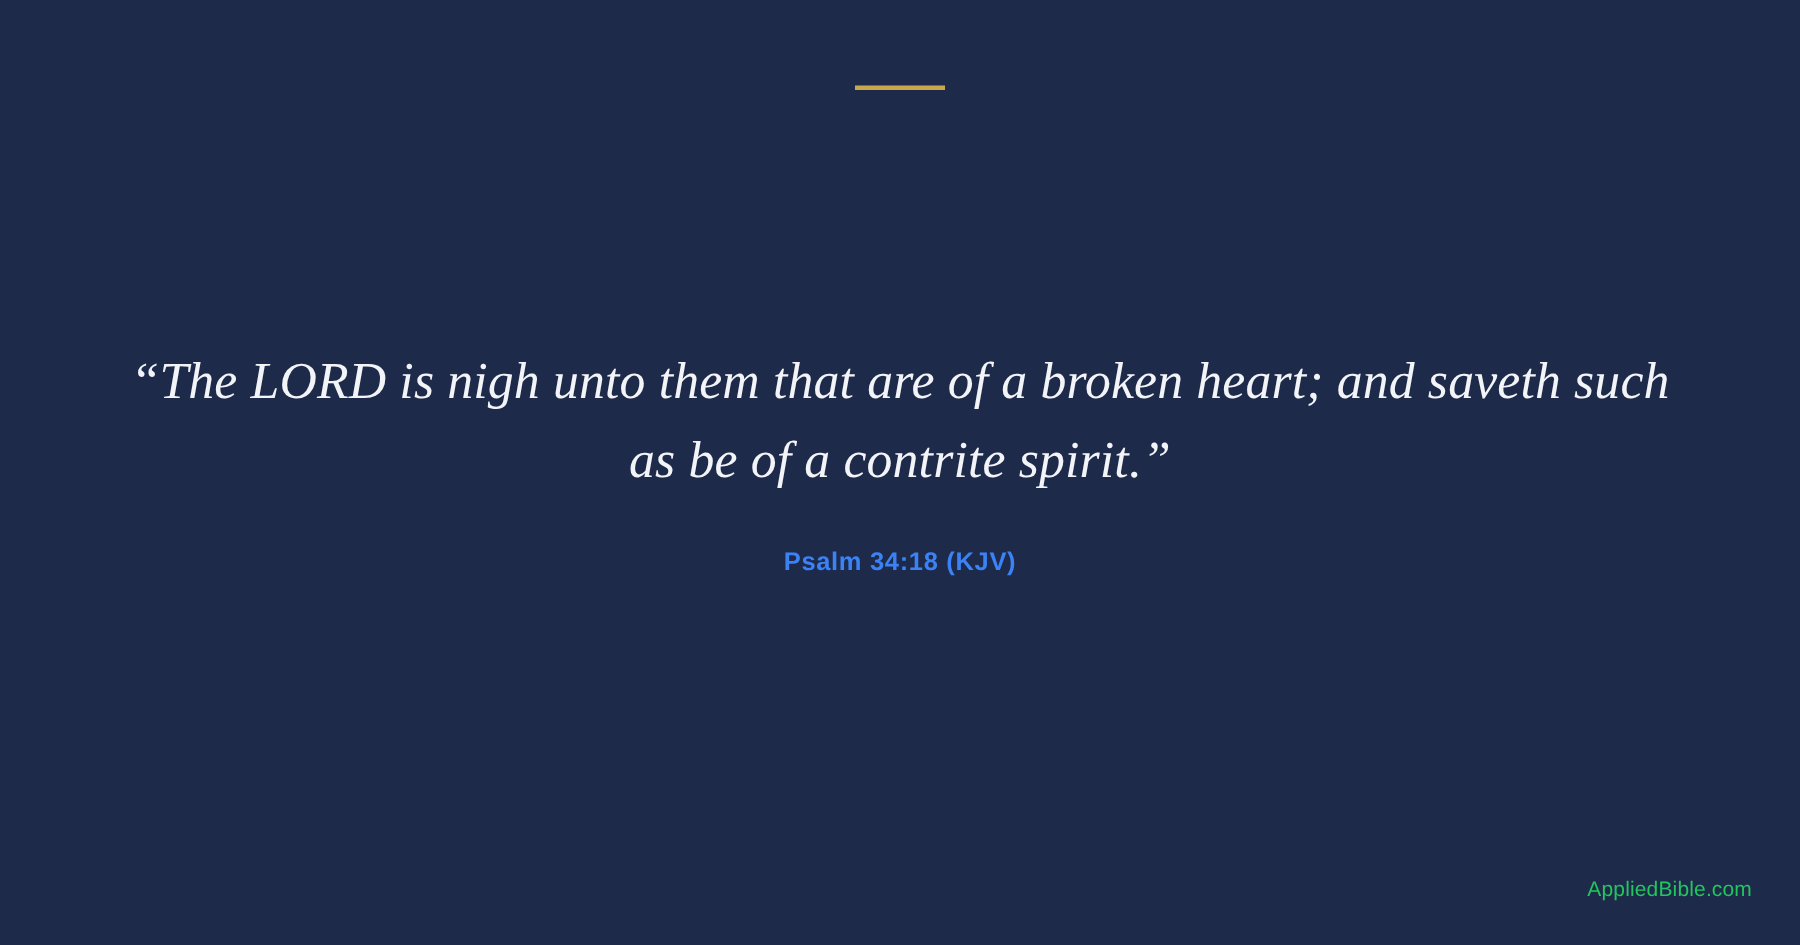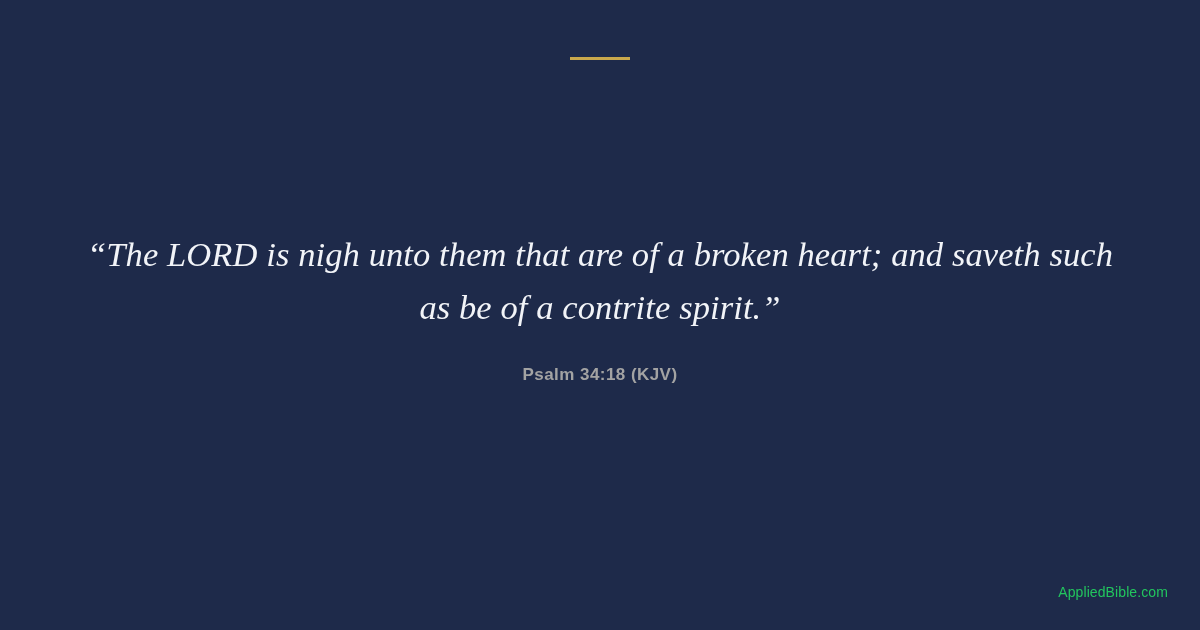--- a/index.html
+++ b/index.html
@@ -74,21 +74,21 @@
     color: #f2f4f8;
     white-space: pre-wrap;
   }
 
   .citation {
     margin-top: 31px;
     font-family: "Liberation Sans", sans-serif;
     font-size: 17px;
     font-weight: 600;
     letter-spacing: 0.45px;
-    color: #a3a3a3;
+    color: #3b82f6;
     text-align: center;
   }
 
   
   .watermark {
     position: absolute;
     right: 32px;
     bottom: 30px;
     font-family: "Liberation Sans", sans-serif;
     font-size: 14px;

